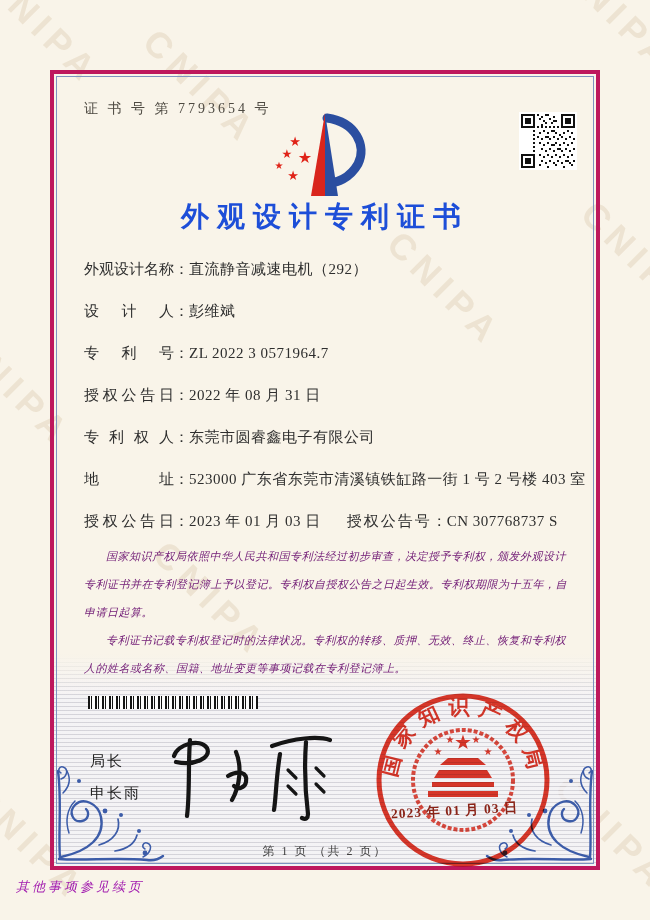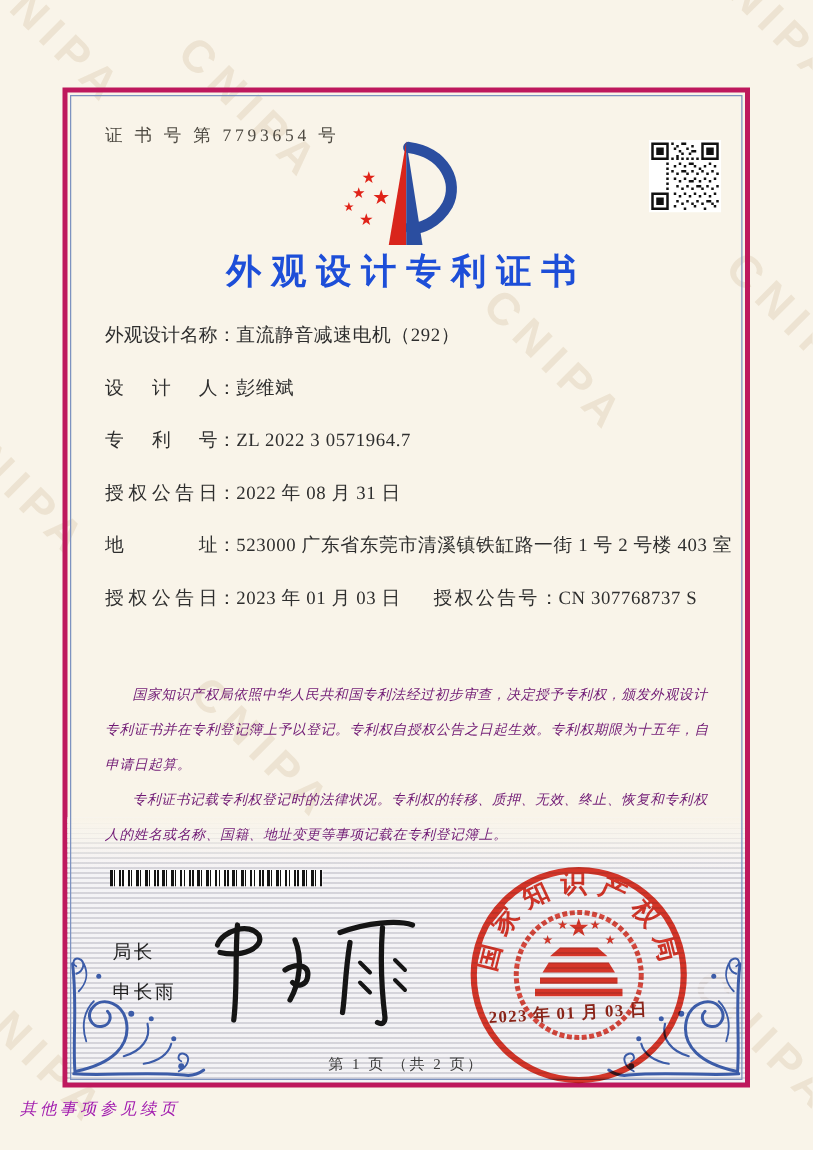--- a/index.html
+++ b/index.html
@@ -193,20 +193,23 @@
       <span class="flabel">外观设计名称</span><span class="fcolon">：</span><span class="fvalue">直流静音减速电机（292）</span>
     </div>
     <div class="frow">
       <span class="flabel">设计人</span><span class="fcolon">：</span><span class="fvalue">彭维斌</span>
     </div>
     <div class="frow">
       <span class="flabel">专利号</span><span class="fcolon">：</span><span class="fvalue">ZL 2022 3 0571964.7</span>
     </div>
     <div class="frow">
       <span class="flabel">授权公告日</span><span class="fcolon">：</span><span class="fvalue">2022 年 08 月 31 日</span>
+    </div>
+    <div class="frow">
+      <span class="flabel">专利权人</span><span class="fcolon">：</span><span class="fvalue">东莞市圆睿鑫电子有限公司</span>
     </div>
     <div class="frow">
       <span class="flabel">地址</span><span class="fcolon">：</span><span class="fvalue">523000 广东省东莞市清溪镇铁缸路一街 1 号 2 号楼 403 室</span>
     </div>
     <div class="frow">
       <span class="flabel">授权公告日</span><span class="fcolon">：</span><span class="fvalue">2023 年 01 月 03 日</span><span class="fpair2"><span class="flabel2">授权公告号</span><span class="fcolon">：</span><span class="fvalue">CN 307768737 S</span></span>
     </div>
   </div>
 
   <div class="paras">

